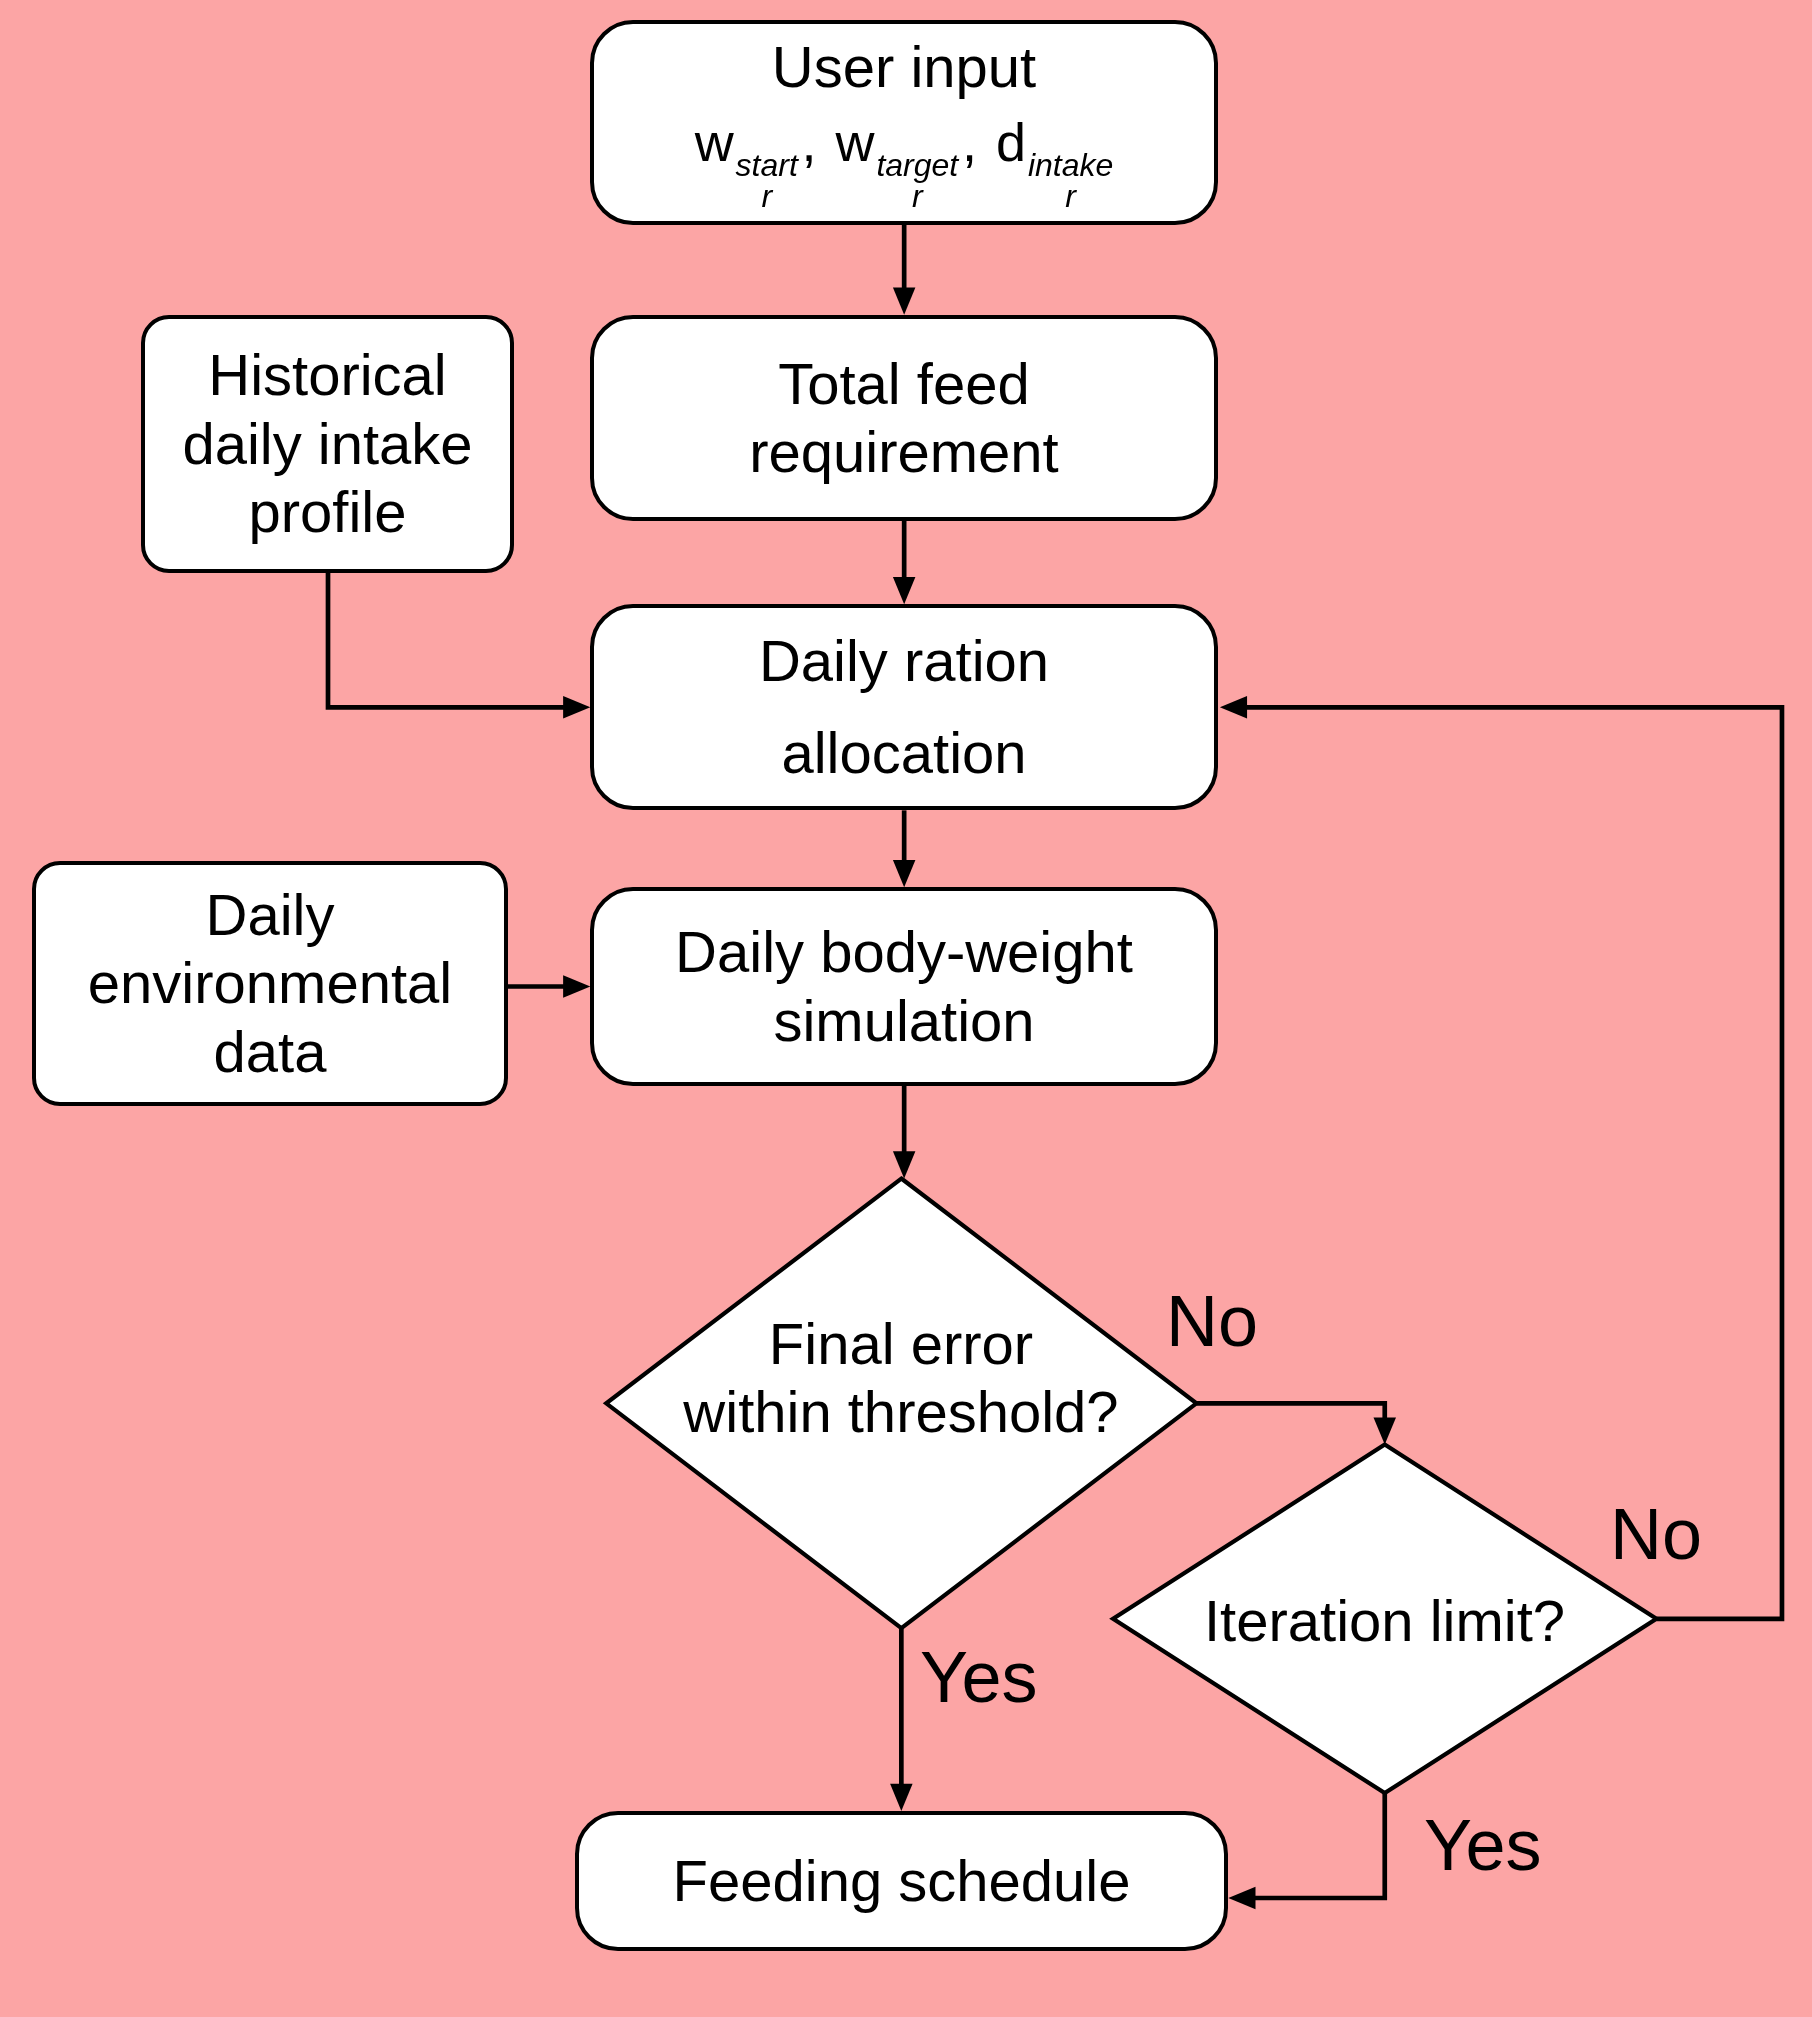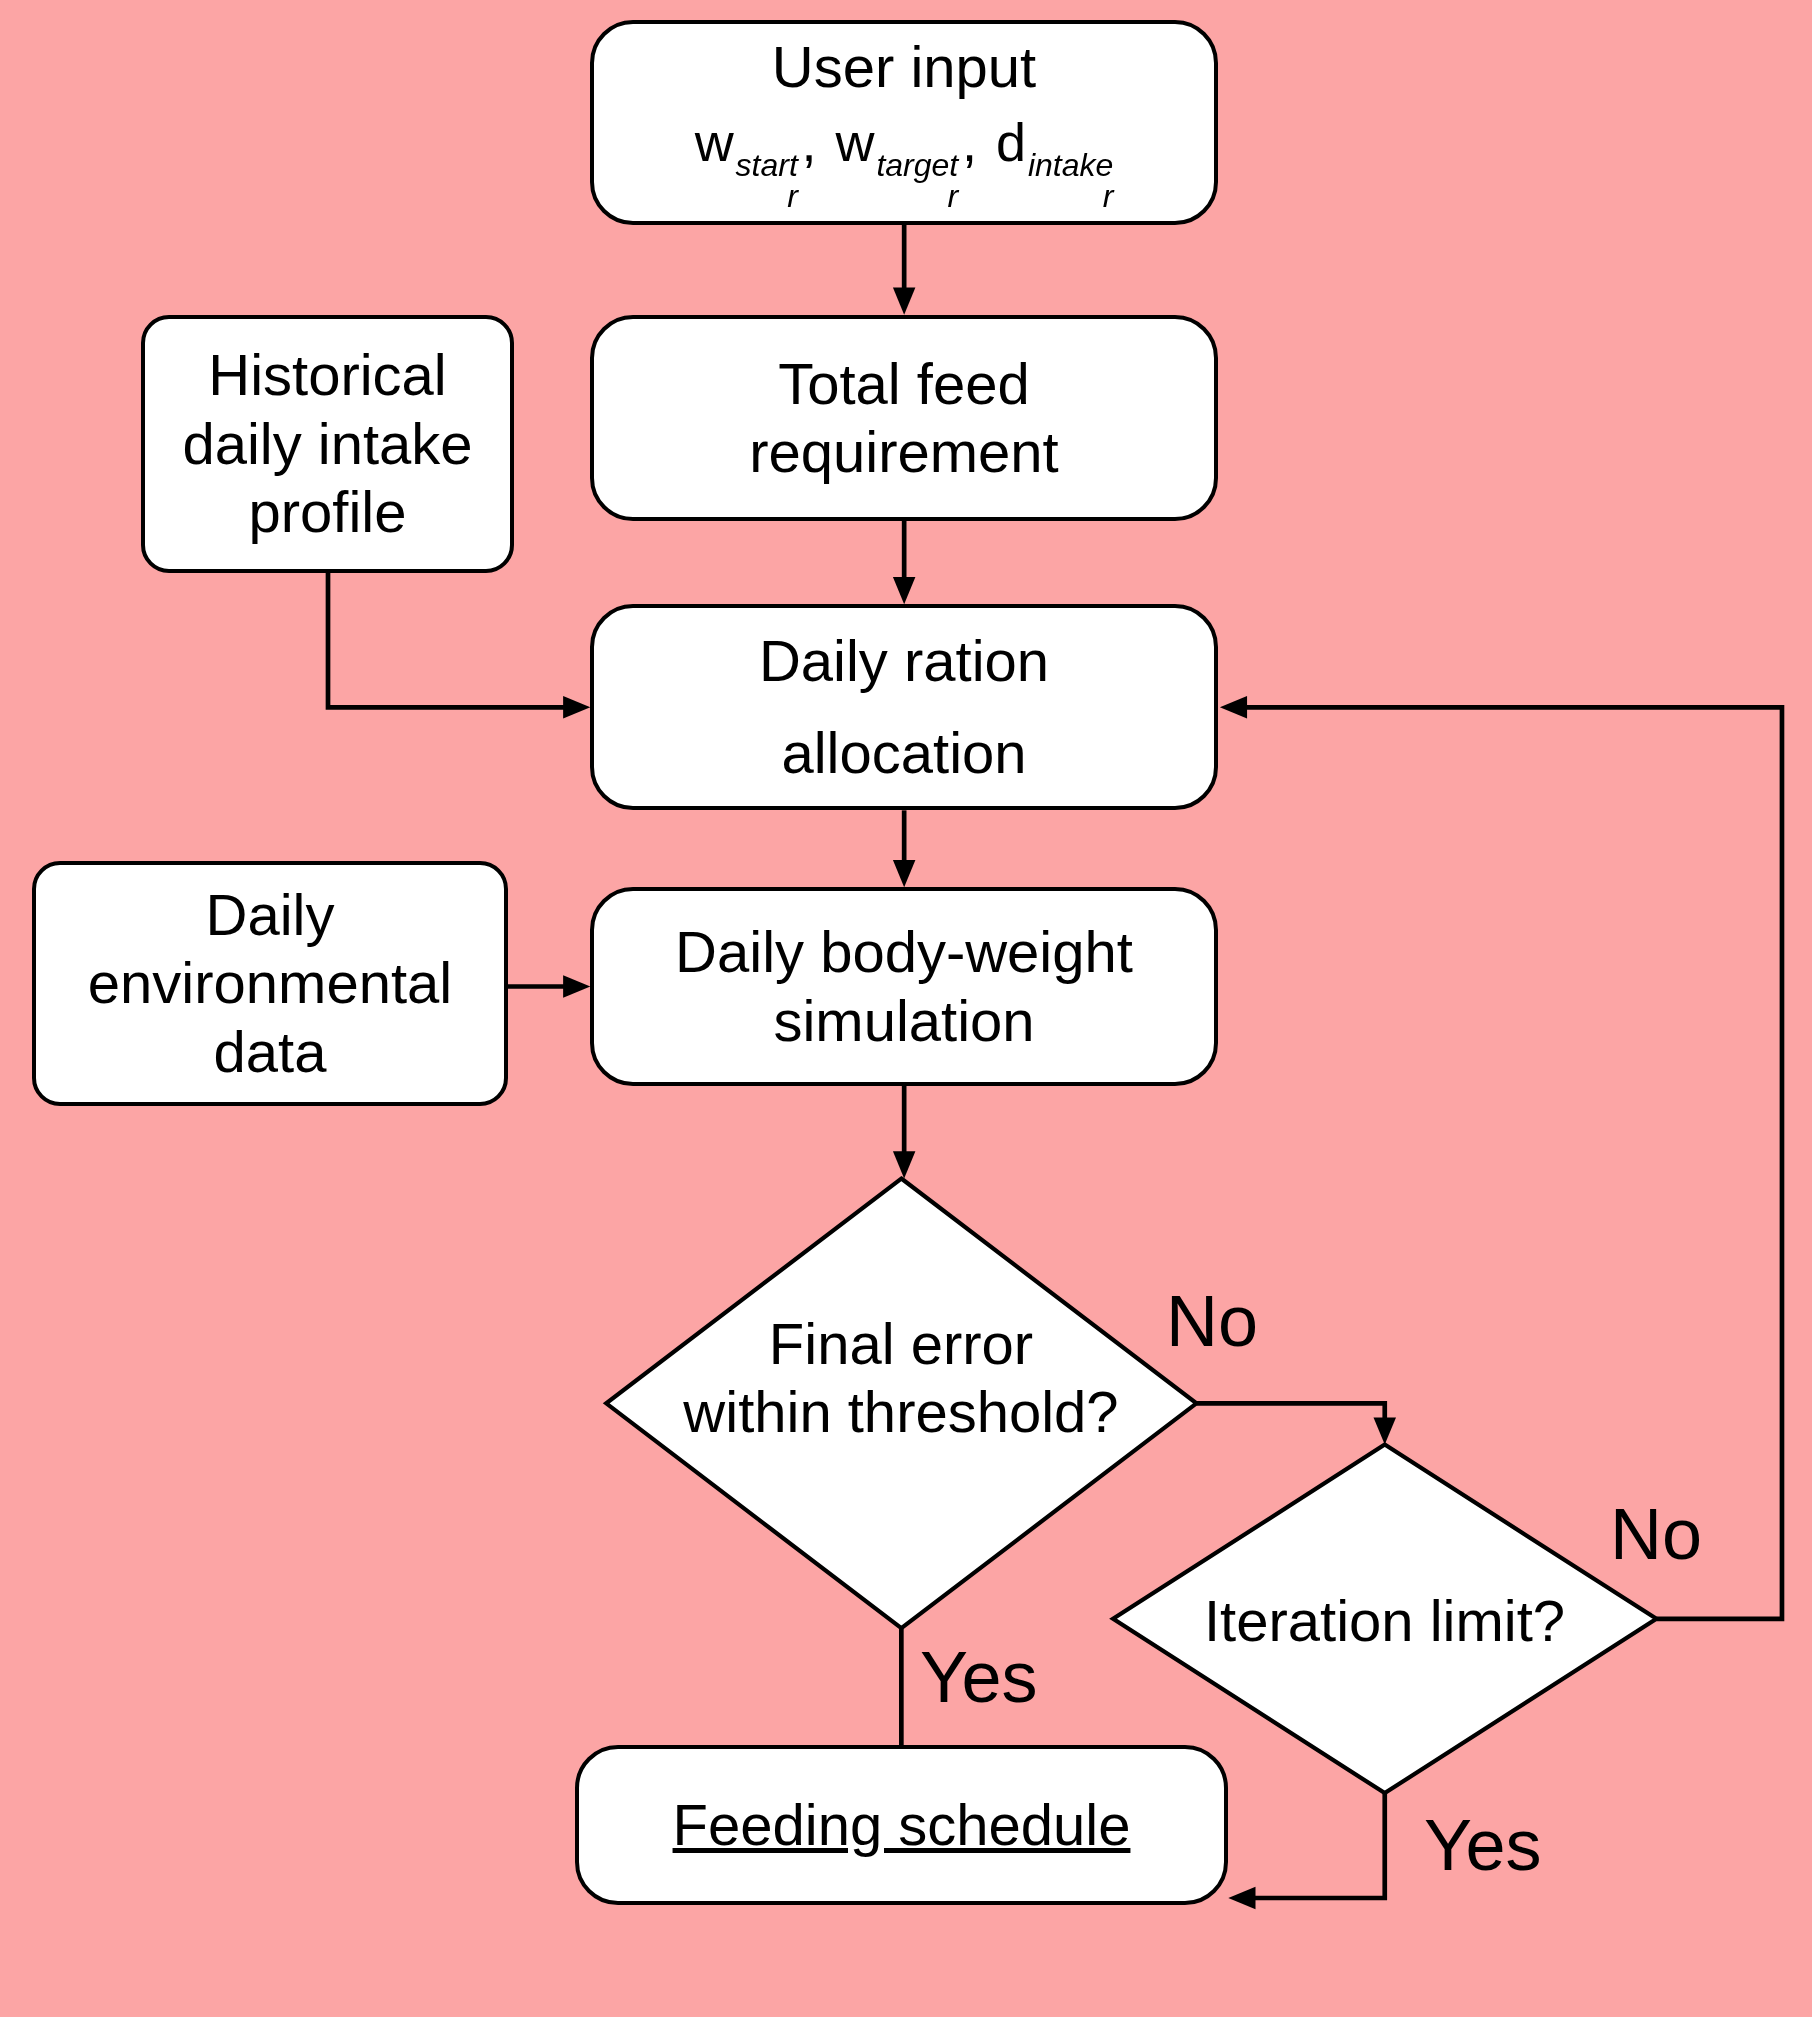--- a/index.html
+++ b/index.html
@@ -46,21 +46,21 @@
   }
   .formula {
     font-size: 54px;
     margin-top: 9.4px;
     white-space: nowrap;
   }
   .fbase { font-style: normal; }
   .fstack {
     display: inline-flex;
     flex-direction: column;
-    align-items: flex-end;
+    align-items: center;
     font-size: 32px;
     font-style: italic;
     line-height: 0.95;
     vertical-align: -15px;
     margin-left: 1.9px;
   }
   .fsep { margin: 0 19px 0 3.7px; }
 </style>
 </head>
 <body>
@@ -144,21 +144,21 @@
 
   <div class="diamond-text" style="left:620px; top:1310px; width:562px;">
     <span class="node-line">Final error</span>
     <span class="node-line">within threshold?</span>
   </div>
 
   <div class="diamond-text" style="left:1113px; top:1587px; width:543px;">
     <span class="node-line">Iteration limit?</span>
   </div>
 
-  <div class="node" style="left:575px; top:1745px; width:653px; height:160px;text-decoration:underline;">
+  <div class="node" style="left:575px; top:1811px; width:653px; height:140px;">
     <span class="node-line">Feeding schedule</span>
   </div>
 
   <div class="edge-label" style="left:1166px; top:1282px; width:112px;">No</div>
   <div class="edge-label" style="left:920px; top:1638px; width:122px;">Yes</div>
   <div class="edge-label" style="left:1610px; top:1495px; width:112px;">No</div>
   <div class="edge-label" style="left:1424px; top:1806px; width:150px;">Yes</div>
 
 </div>
 

